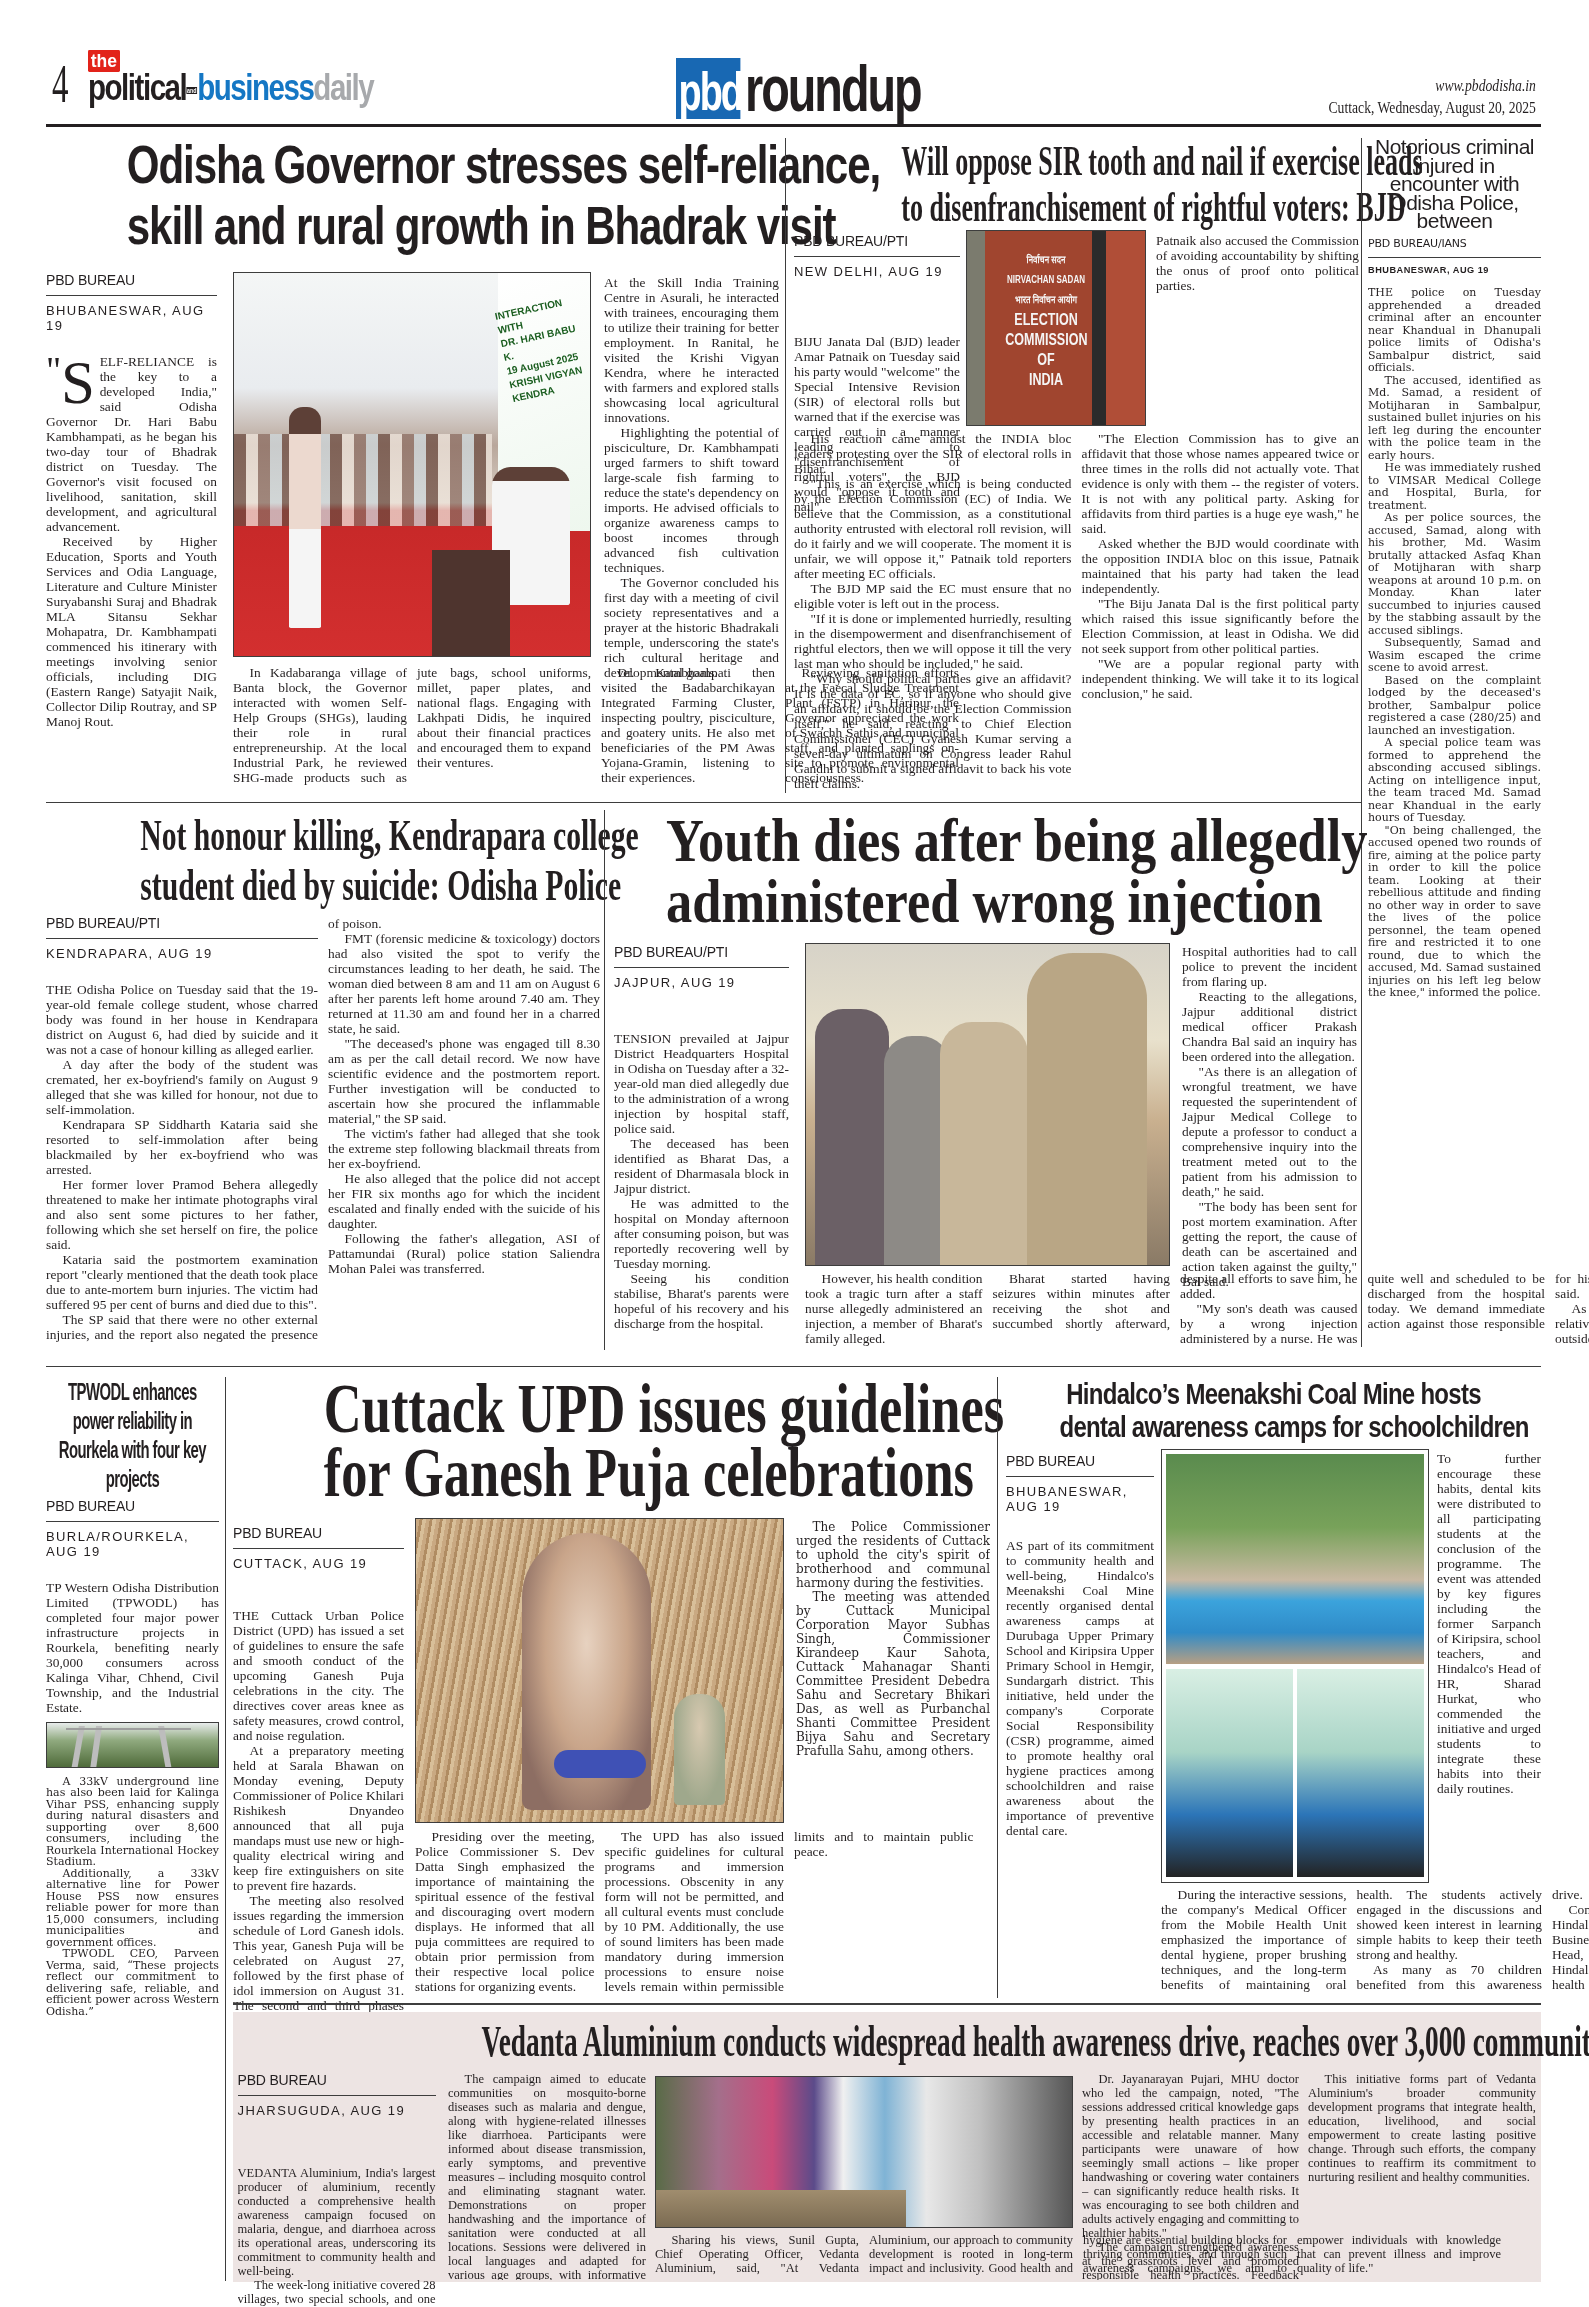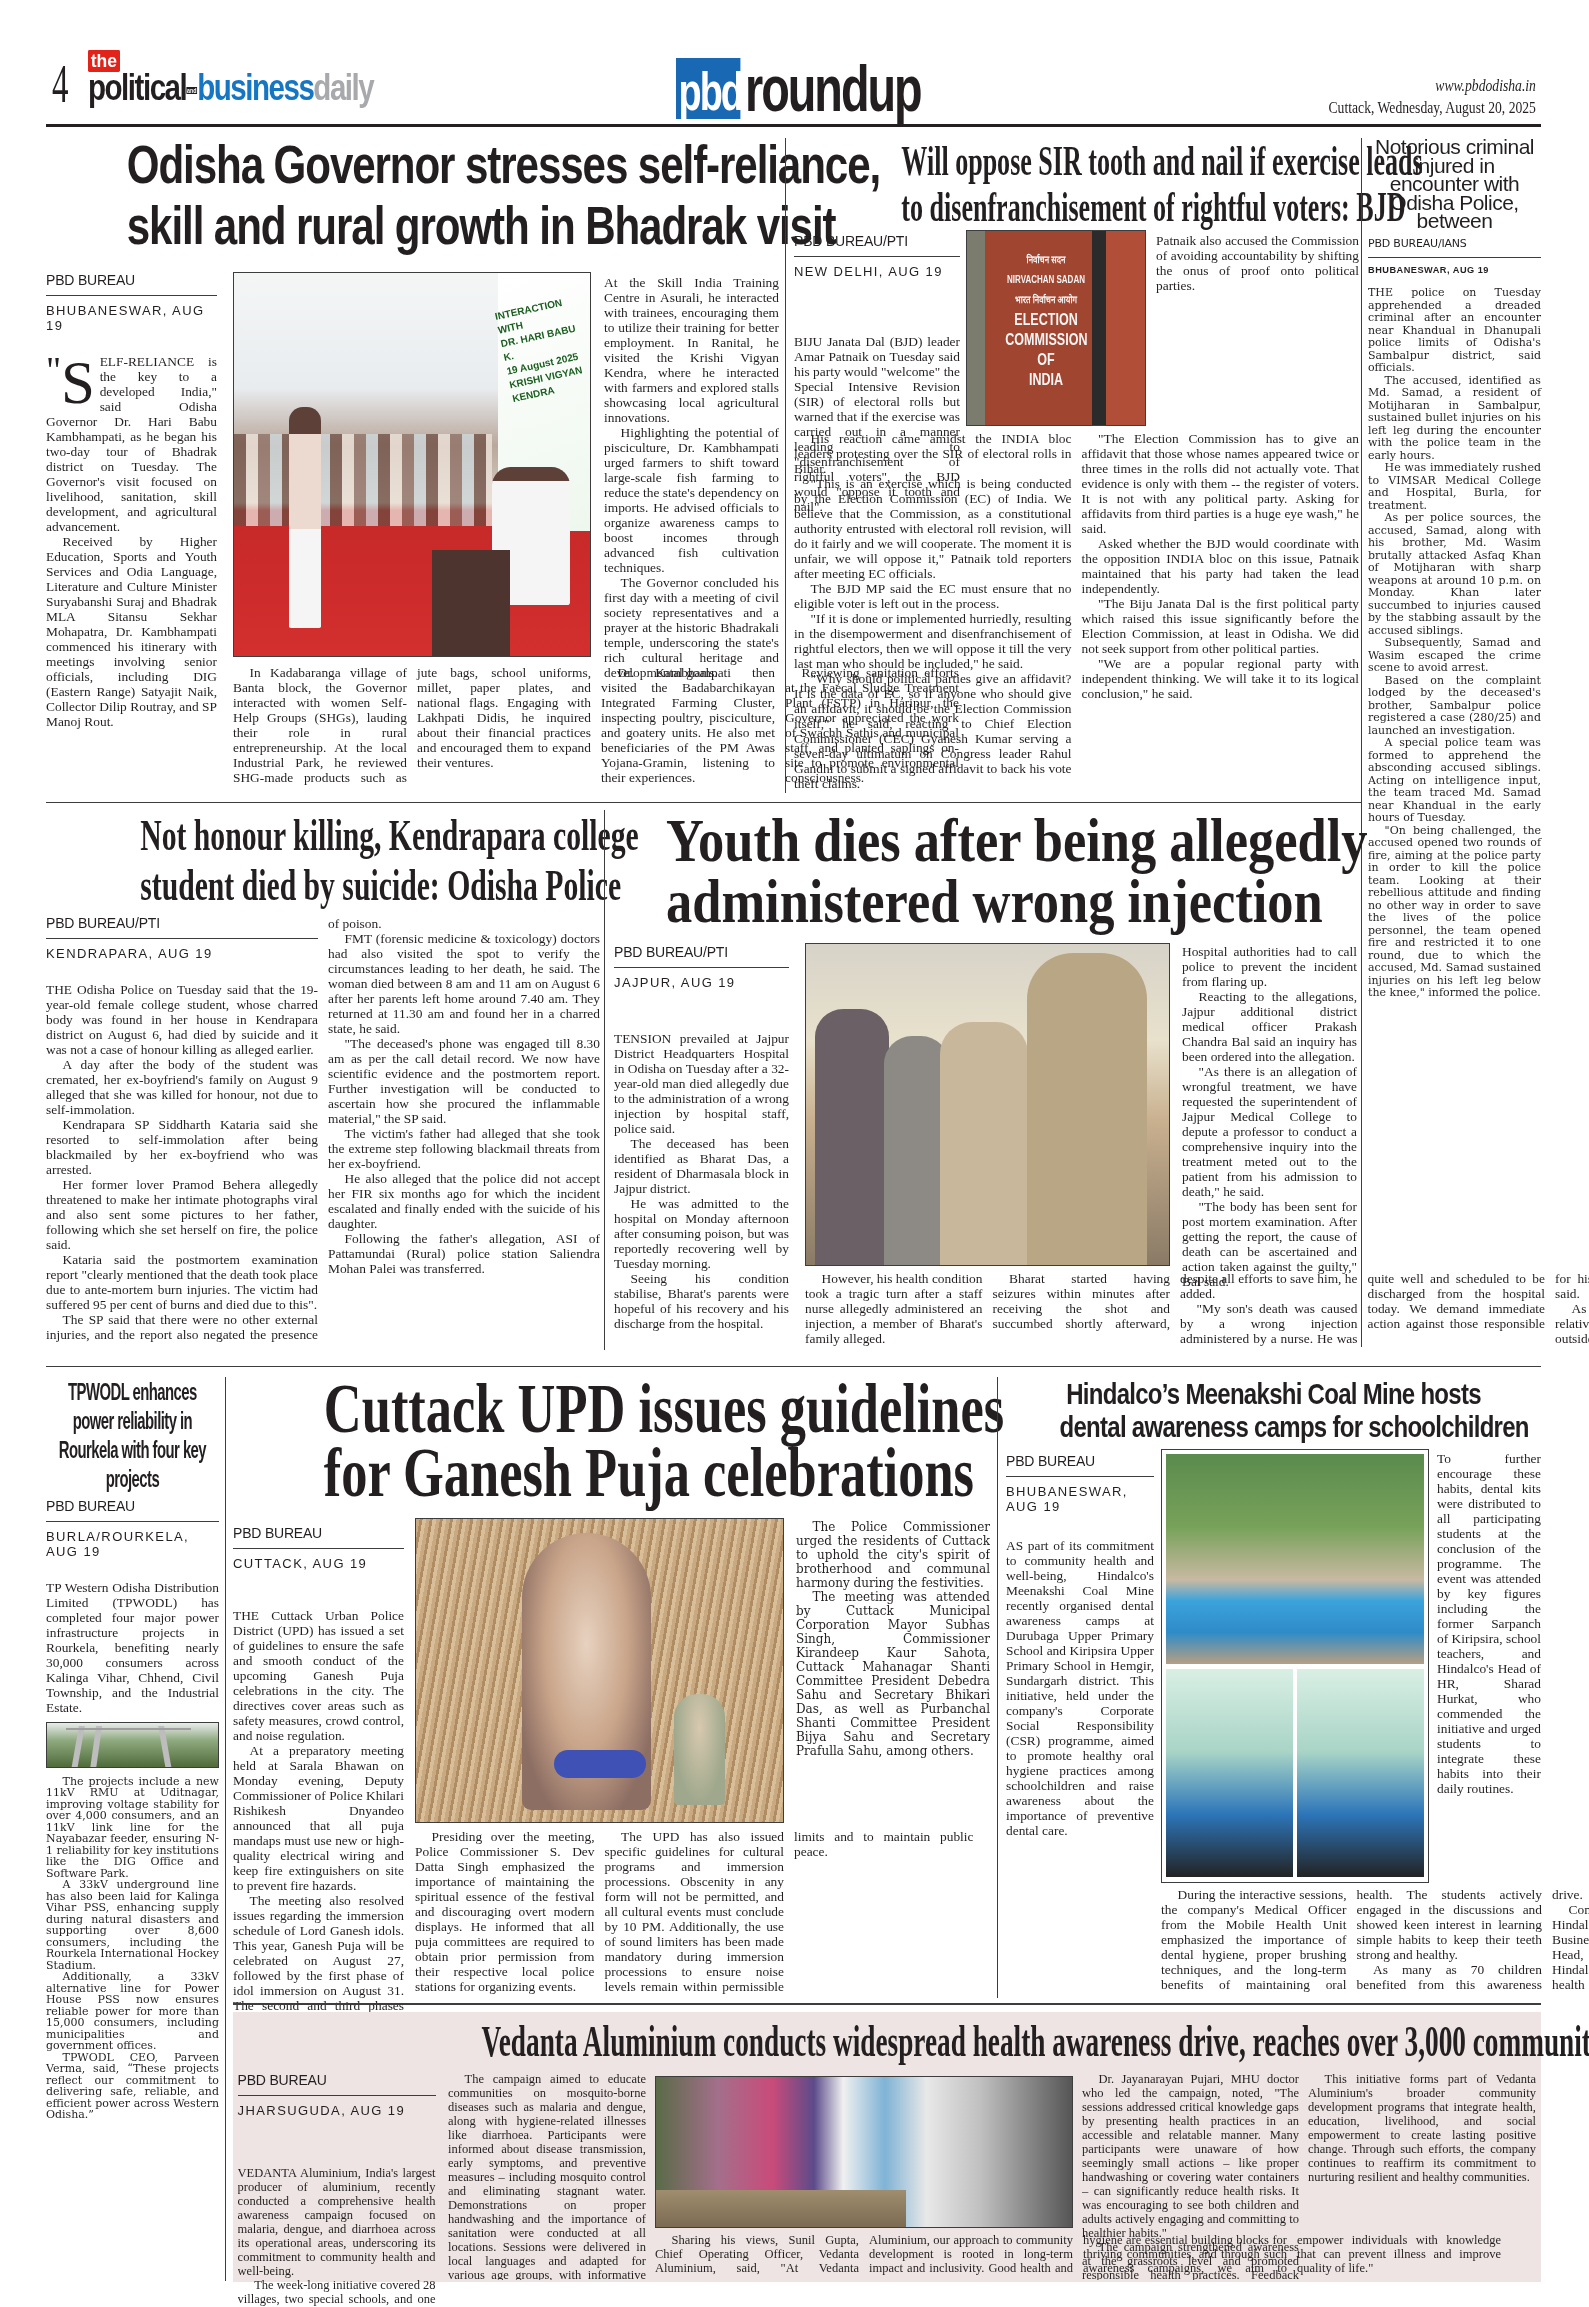--- a/index.html
+++ b/index.html
@@ -240,21 +240,20 @@
   <div class="body">
     <p class="first">TP Western Odisha Distribution Limited (TPWODL) has completed four major power infrastructure projects in Rourkela, benefiting nearly 30,000 consumers across Kalinga Vihar, Chhend, Civil Township, and the Industrial Estate.</p>
   </div>
   <div class="photo" style="position:relative; margin:7.4px 0; width:173px; height:46px; background:linear-gradient(180deg,#e8ecec 0%,#8fa97e 40%,#4f6b3a 100%);">
     <div class="abs" style="left:28px; top:2.3px; width:5.5px; height:44px; background:#bdbdbd; transform:skewX(-10deg);"></div>
     <div class="abs" style="left:46px; top:2.3px; width:5.5px; height:44px; background:#bdbdbd; transform:skewX(-8deg);"></div>
     <div class="abs" style="left:115px; top:2.3px; width:5.5px; height:44px; background:#bdbdbd; transform:skewX(10deg);"></div>
     <div class="abs" style="left:18.5px; top:4.6px; width:125px; height:1.8px; background:#9e9e9e;"></div>
   </div>
   <div class="body" style="font-family:'DejaVu Serif',serif; font-size:11px; line-height:11.5px;">
-    <p>The projects include a new 11kV RMU at Uditnagar, improving voltage stability for over 4,000 consumers, and an 11kV link line for the Nayabazar feeder, ensuring N-1 reliability for key institutions like the DIG Office and Software Park.</p>
     <p>A 33kV underground line has also been laid for Kalinga Vihar PSS, enhancing supply during natural disasters and supporting over 8,600 consumers, including the Rourkela International Hockey Stadium.</p>
     <p>Additionally, a 33kV alternative line for Power House PSS now ensures reliable power for more than 15,000 consumers, including municipalities and government offices.</p>
     <p>TPWODL CEO, Parveen Verma, said, “These projects reflect our commitment to delivering safe, reliable, and efficient power across Western Odisha.”</p>
   </div>
 </article>
 
 <div class="vrule" style="left:225px; top:1377px; height:904px;"></div>
 
 <article class="story" style="left:233px; top:1377px; width:757px; height:621px;">
   <h1 class="hl-serif" style="font-size:69px; line-height:64px;">
@@ -264,21 +263,21 @@
   <div class="abs" style="left:0; top:148px; width:171px;">
     <div class="byline">PBD BUREAU</div>
     <div class="place">CUTTACK, AUG 19</div>
   </div>
   <div class="photo" style="left:182px; top:141px; width:369px; height:305px; background:repeating-linear-gradient(100deg,#c9a982 0 3.7px,#b08c62 3.7px 6.5px,#d8bf99 6.5px 10px);">
     <div class="abs" style="left:106px; top:14px; width:129px; height:277px; background:radial-gradient(ellipse at 50% 40%,#e7d2c0 0%,#c9a58a 45%,#8d6e63 80%); border-radius:65px 65px 9.2px 9.2px;"></div>
     <div class="abs" style="left:258px; top:175px; width:51px; height:111px; background:radial-gradient(ellipse at 50% 30%,#d7c9b0,#9fa88c 70%); border-radius:23px 23px 4.6px 4.6px;"></div>
     <div class="abs" style="left:138px; top:231px; width:92px; height:28px; background:#3f51b5; border-radius:14px;"></div>
   </div>
   <div class="abs body cols" style="left:0; top:231px; width:171px; height:390px;">
-    <p class="first">THE Cuttack Urban Police District (UPD) has issued a set of guidelines to ensure the safe and smooth conduct of the upcoming Ganesh Puja celebrations in the city. The directives cover areas such as safety measures, crowd control, and noise regulation.</p>
+    <p class="first">THE Cuttack Urban Police District (UPD) has issued a set of guidelines to ensure the safe and smooth conduct of the upcoming Ganesh Puja celebrations in the city. The directives cover areas knee as safety measures, crowd control, and noise regulation.</p>
     <p>At a preparatory meeting held at Sarala Bhawan on Monday evening, Deputy Commissioner of Police Khilari Rishikesh Dnyandeo announced that all puja mandaps must use new or high-quality electrical wiring and keep fire extinguishers on site to prevent fire hazards.</p>
     <p>The meeting also resolved issues regarding the immersion schedule of Lord Ganesh idols. This year, Ganesh Puja will be celebrated on August 27, followed by the first phase of idol immersion on August 31. The second and third phases will take place on September 7 and 14, respectively. A separate date will be announced for the immersion of Budha Ganesh.</p>
   </div>
   <div class="abs body cols" style="left:182px; top:452px; width:369px; height:168px; column-count:2;">
     <p>Presiding over the meeting, Police Commissioner S. Dev Datta Singh emphasized the importance of maintaining the spiritual essence of the festival and discouraging overt modern displays. He informed that all puja committees are required to obtain prior permission from their respective local police stations for organizing events.</p>
     <p>The UPD has also issued specific guidelines for cultural programs and immersion processions. Obscenity in any form will not be permitted, and all cultural events must conclude by 10 PM. Additionally, the use of sound limiters has been made mandatory during immersion processions to ensure noise levels remain within permissible limits and to maintain public peace.</p>
   </div>
   <div class="abs body" style="left:563px; top:143px; width:194px; height:478px; overflow:hidden; font-family:'DejaVu Serif',serif; font-size:12px; line-height:14px;">
     <p>The Police Commissioner urged the residents of Cuttack to uphold the city's spirit of brotherhood and communal harmony during the festivities.</p>
     <p>The meeting was attended by Cuttack Municipal Corporation Mayor Subhas Singh, Commissioner Kirandeep Kaur Sahota, Cuttack Mahanagar Shanti Committee President Debedra Sahu and Secretary Bhikari Das, as well as Purbanchal Shanti Committee President Bijya Sahu and Secretary Prafulla Sahu, among others.</p>

